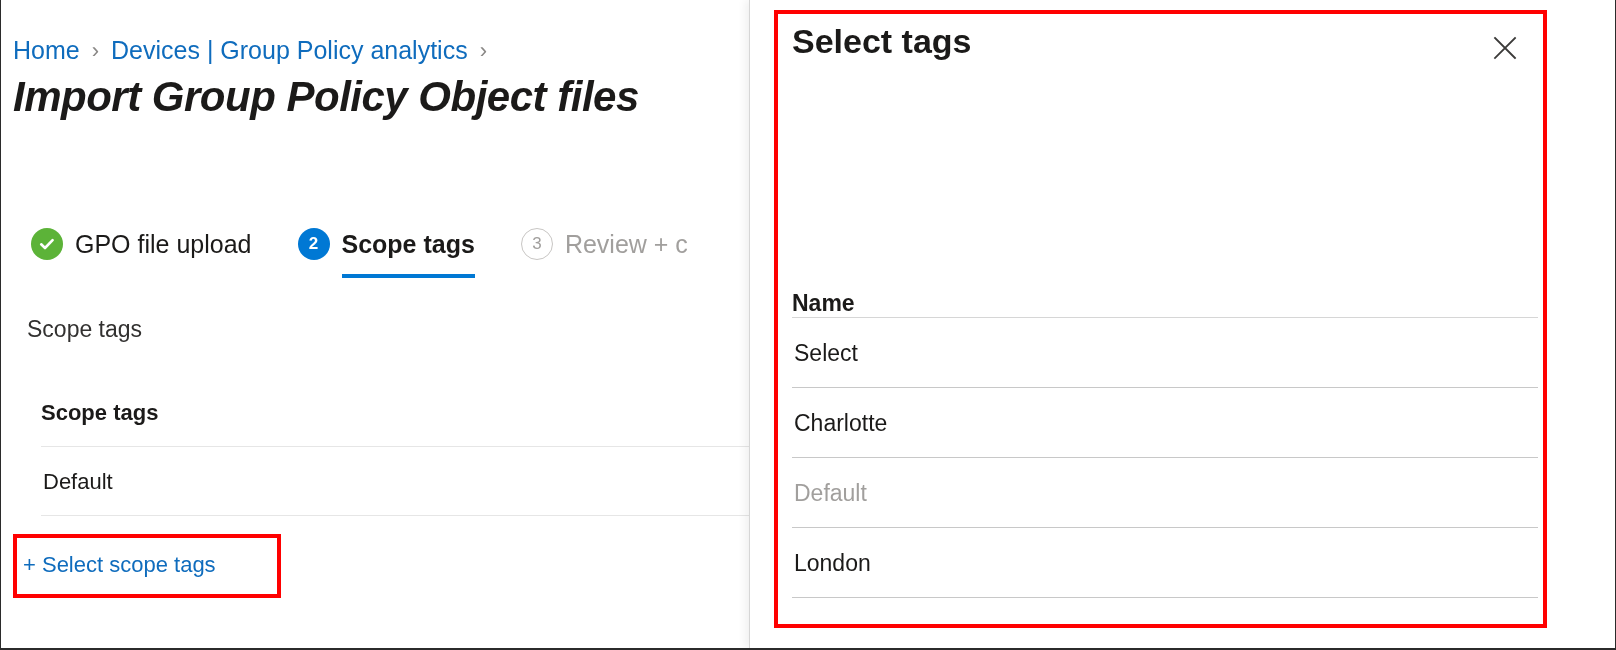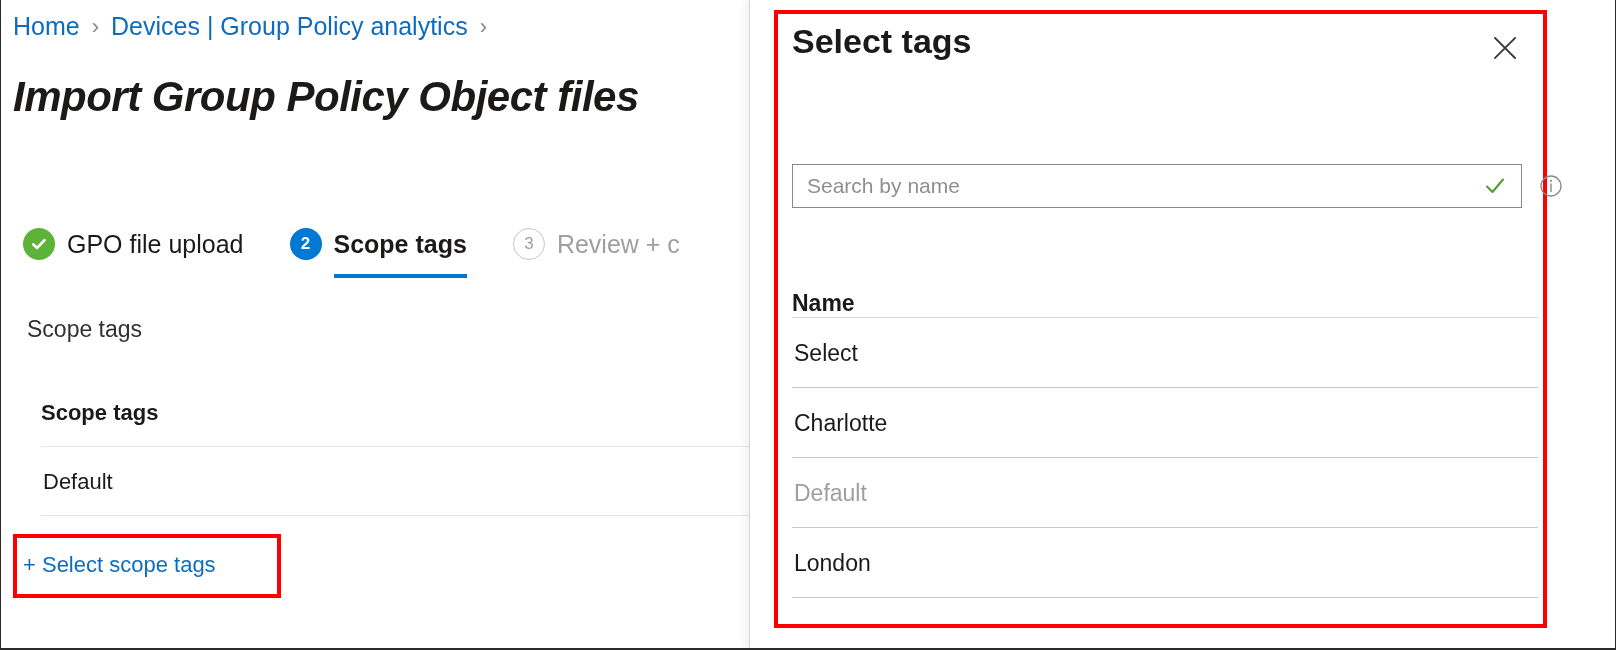--- a/index.html
+++ b/index.html
@@ -29,21 +29,21 @@
     left: 0; top: 0;
     width: 748px;
     height: 648px;
     background: #ffffff;
     overflow: hidden;
   }
 
   .breadcrumb {
     position: absolute;
     left: 12px;
-    top: 12px;
+    top: 36px;
     display: flex;
     align-items: center;
     font-size: 25px;
     white-space: nowrap;
   }
   .crumb-link {
     color: #0f6cbd;
     cursor: pointer;
   }
   .crumb-sep {
@@ -61,21 +61,21 @@
     font-weight: bold;
     color: #1b1a19;
     letter-spacing: -0.5px;
     white-space: nowrap;
     font-style: italic;
   }
 
   
   .steps {
     position: absolute;
-    left: 22px;
+    left: 30px;
     top: 228px;
     display: flex;
     align-items: flex-end;
     white-space: nowrap;
   }
   .step {
     display: flex;
     align-items: center;
     position: relative;
     padding-bottom: 18px;
@@ -342,37 +342,20 @@
     <div class="anno-panel-box"></div>
 
     <div class="flyout-title">Select tags</div>
 
     <div class="close-btn">
       <svg width="28" height="28" viewBox="0 0 28 28" aria-hidden="true">
         <path d="M4 4 L24 24 M24 4 L4 24" fill="none" stroke="#3b3a39" stroke-width="1.8" stroke-linecap="square"></path>
       </svg>
     </div>
 
-    <div class="search-row">
-      <div class="search-box">
-        <input class="search-input" type="text" placeholder="Search by name" style="">
-        <span class="search-check">
-          <svg width="24" height="24" viewBox="0 0 24 24" aria-hidden="true">
-            <path d="M4 12.5 L9.5 18 L20 5.5" fill="none" stroke="#4a9e27" stroke-width="2" stroke-linecap="round" stroke-linejoin="round"></path>
-          </svg>
-        </span>
-      </div>
-      <span class="info-icon">
-        <svg width="24" height="24" viewBox="0 0 24 24" aria-hidden="true">
-          <circle cx="12" cy="12" r="10" fill="none" stroke="#8a8886" stroke-width="1.3"></circle>
-          <circle cx="12" cy="6.8" r="1.1" fill="#8a8886"></circle>
-          <path d="M12 10 L12 17.4" fill="none" stroke="#8a8886" stroke-width="1.4" stroke-linecap="round"></path>
-        </svg>
-      </span>
-    </div>
 
     <div class="list">
       <div class="lh">Name</div>
       <div class="lrow">Select</div>
       <div class="lrow">Charlotte</div>
       <div class="lrow disabled">Default</div>
       <div class="lrow">London</div>
     </div>
 
   </div>

